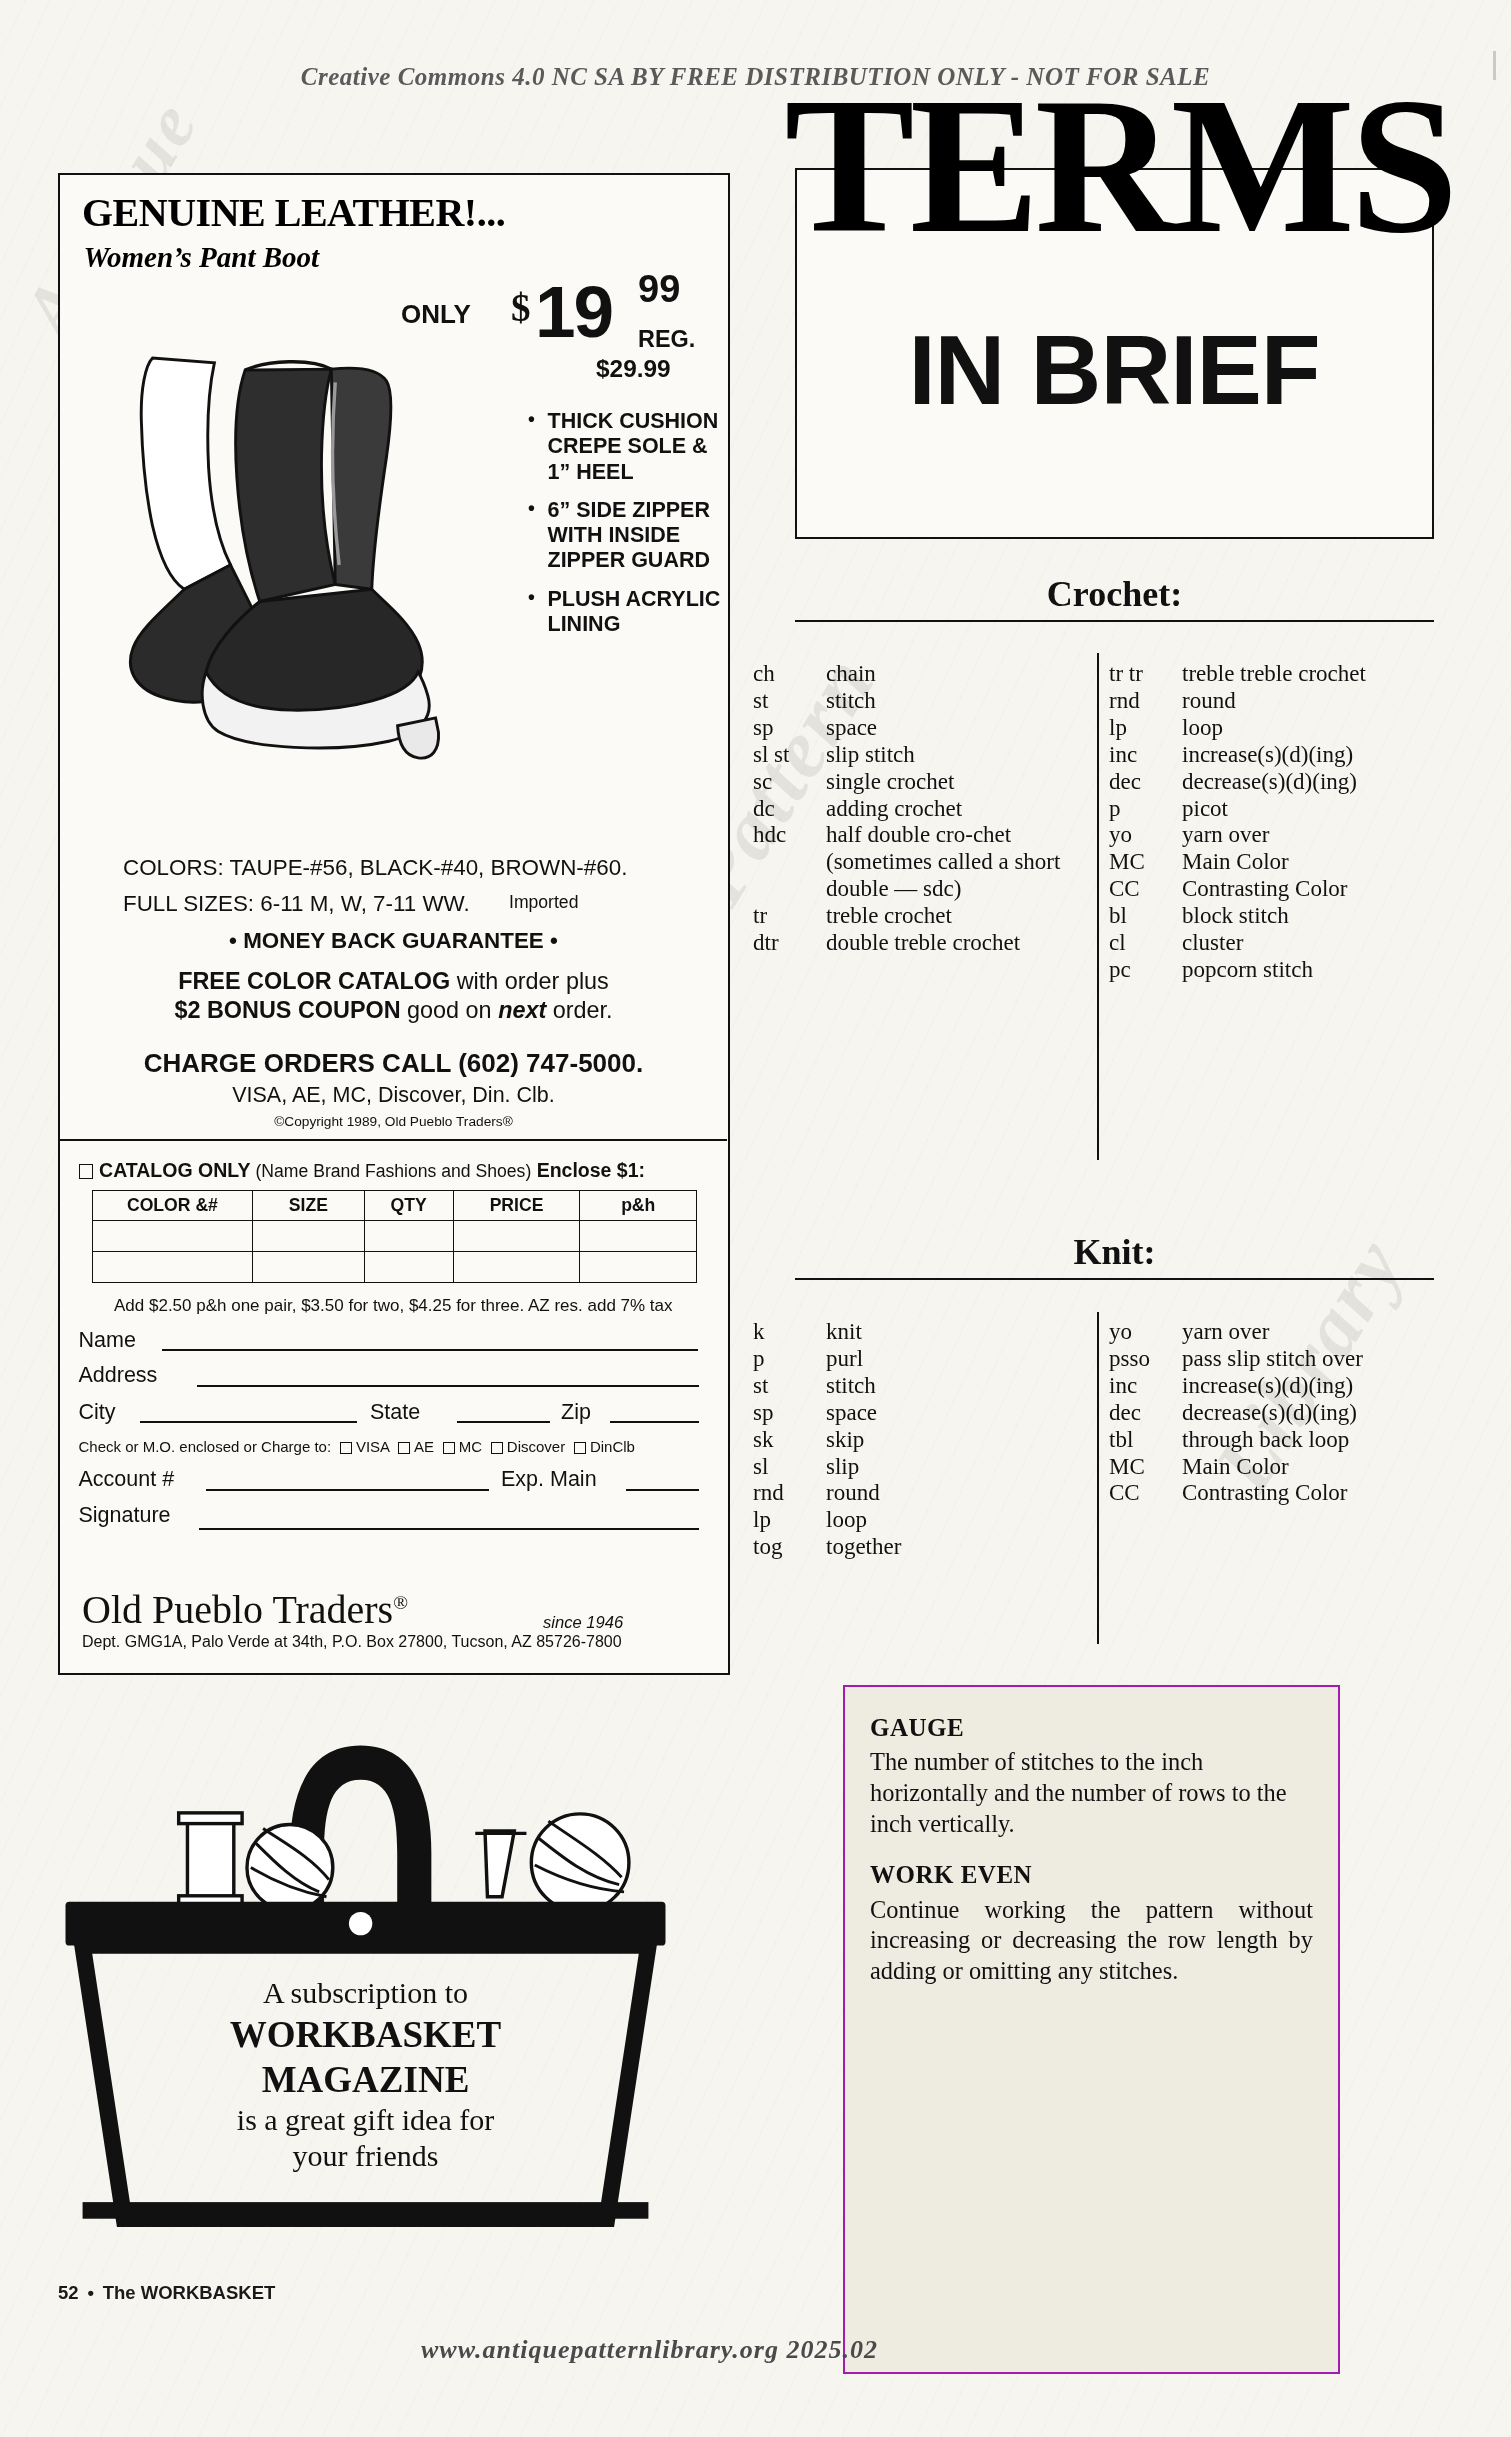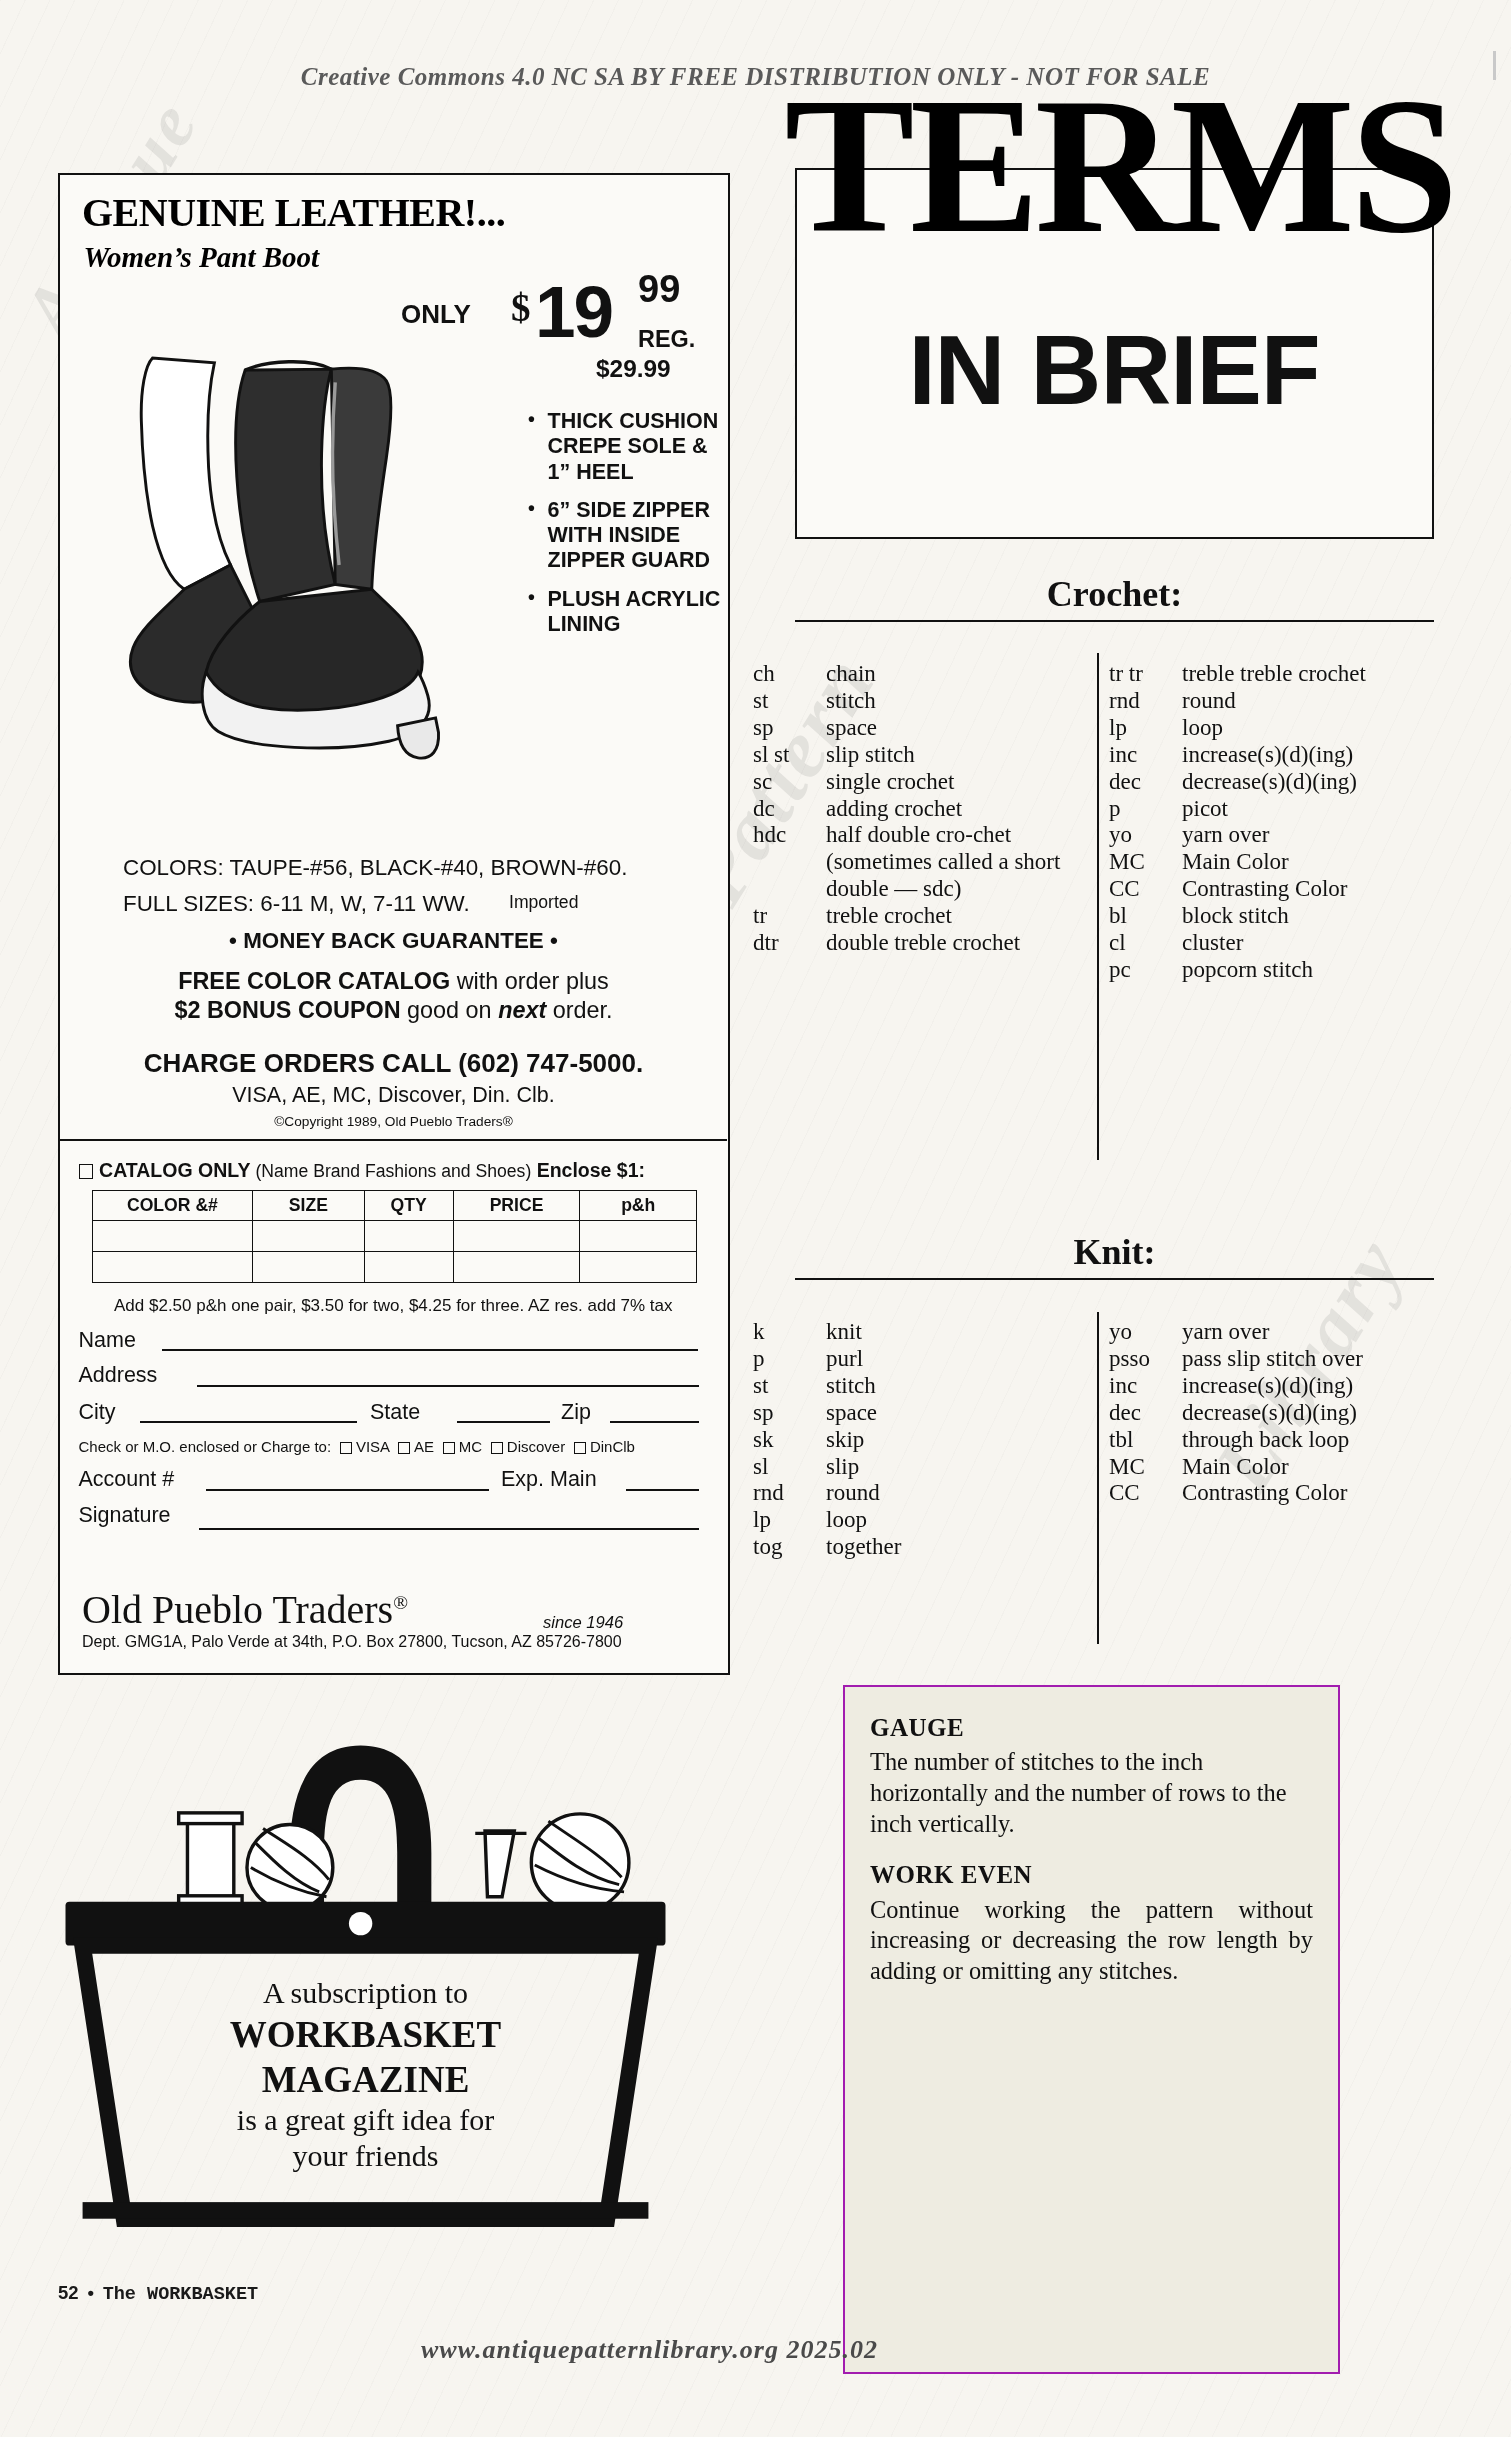--- a/index.html
+++ b/index.html
@@ -73,21 +73,21 @@
   .page-num {
     position: absolute;
     left: 58px;
     top: 2282px;
     font-family: "Liberation Sans", sans-serif;
     font-size: 18.5px;
     font-weight: bold;
     color: #1a1a1a;
   }
   .page-num .dot { margin: 0 8.8px; }
-  .page-num .magname { font-weight: bold; font-family: Liberation Mono, monospace; }
+  .page-num .magname { font-weight: bold; }
 
   
   .ad-box {
     position: absolute;
     left: 58px;
     top: 173px;
     width: 672px;
     height: 1502px;
     border: 2.4px solid #111;
     background: #fbfaf7;

